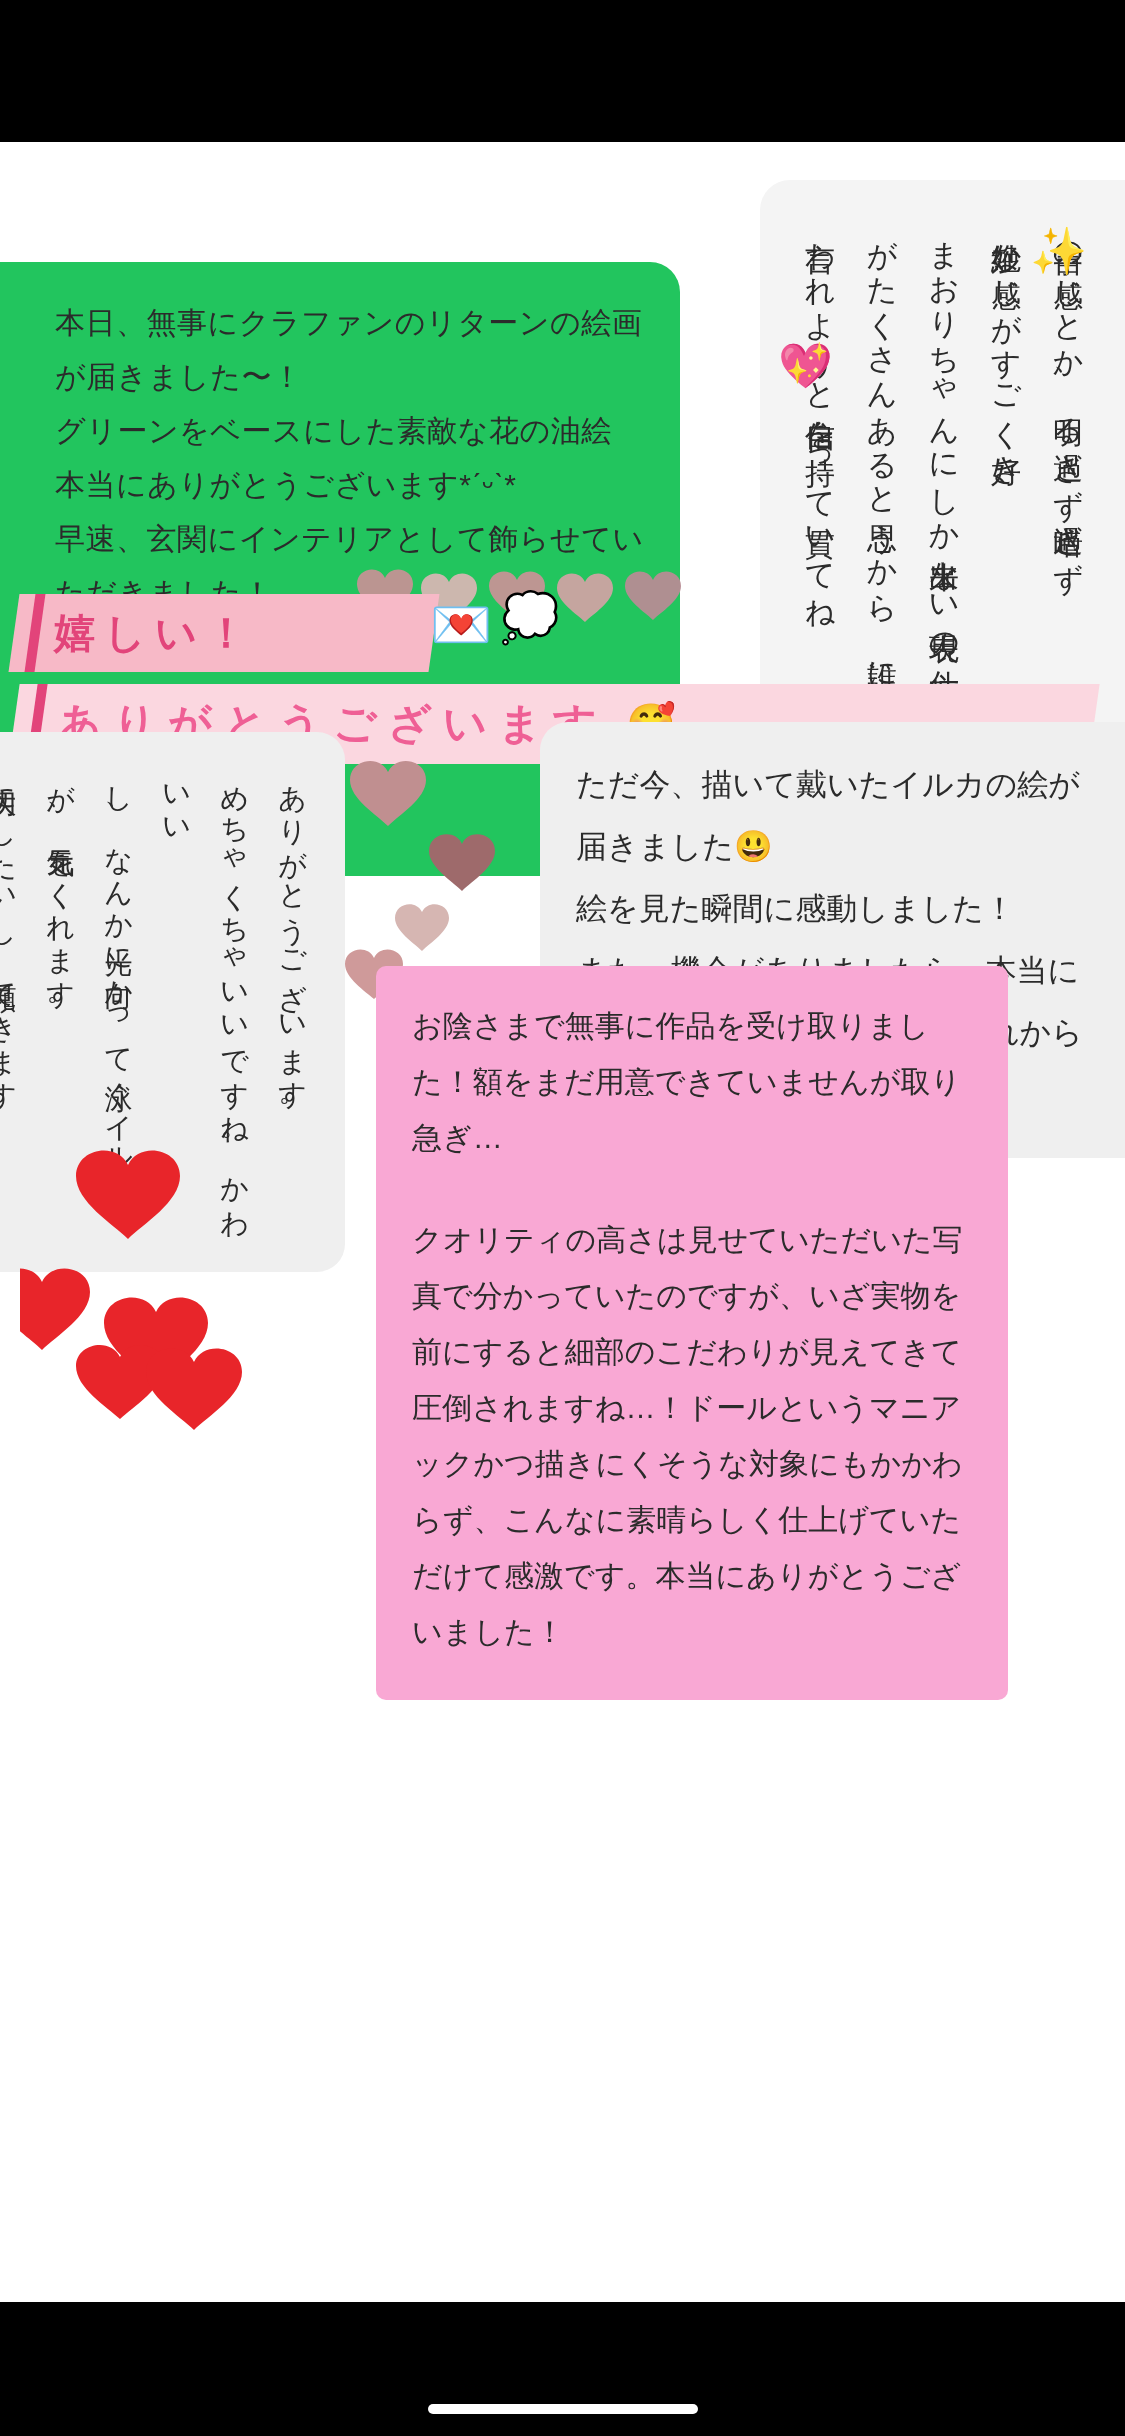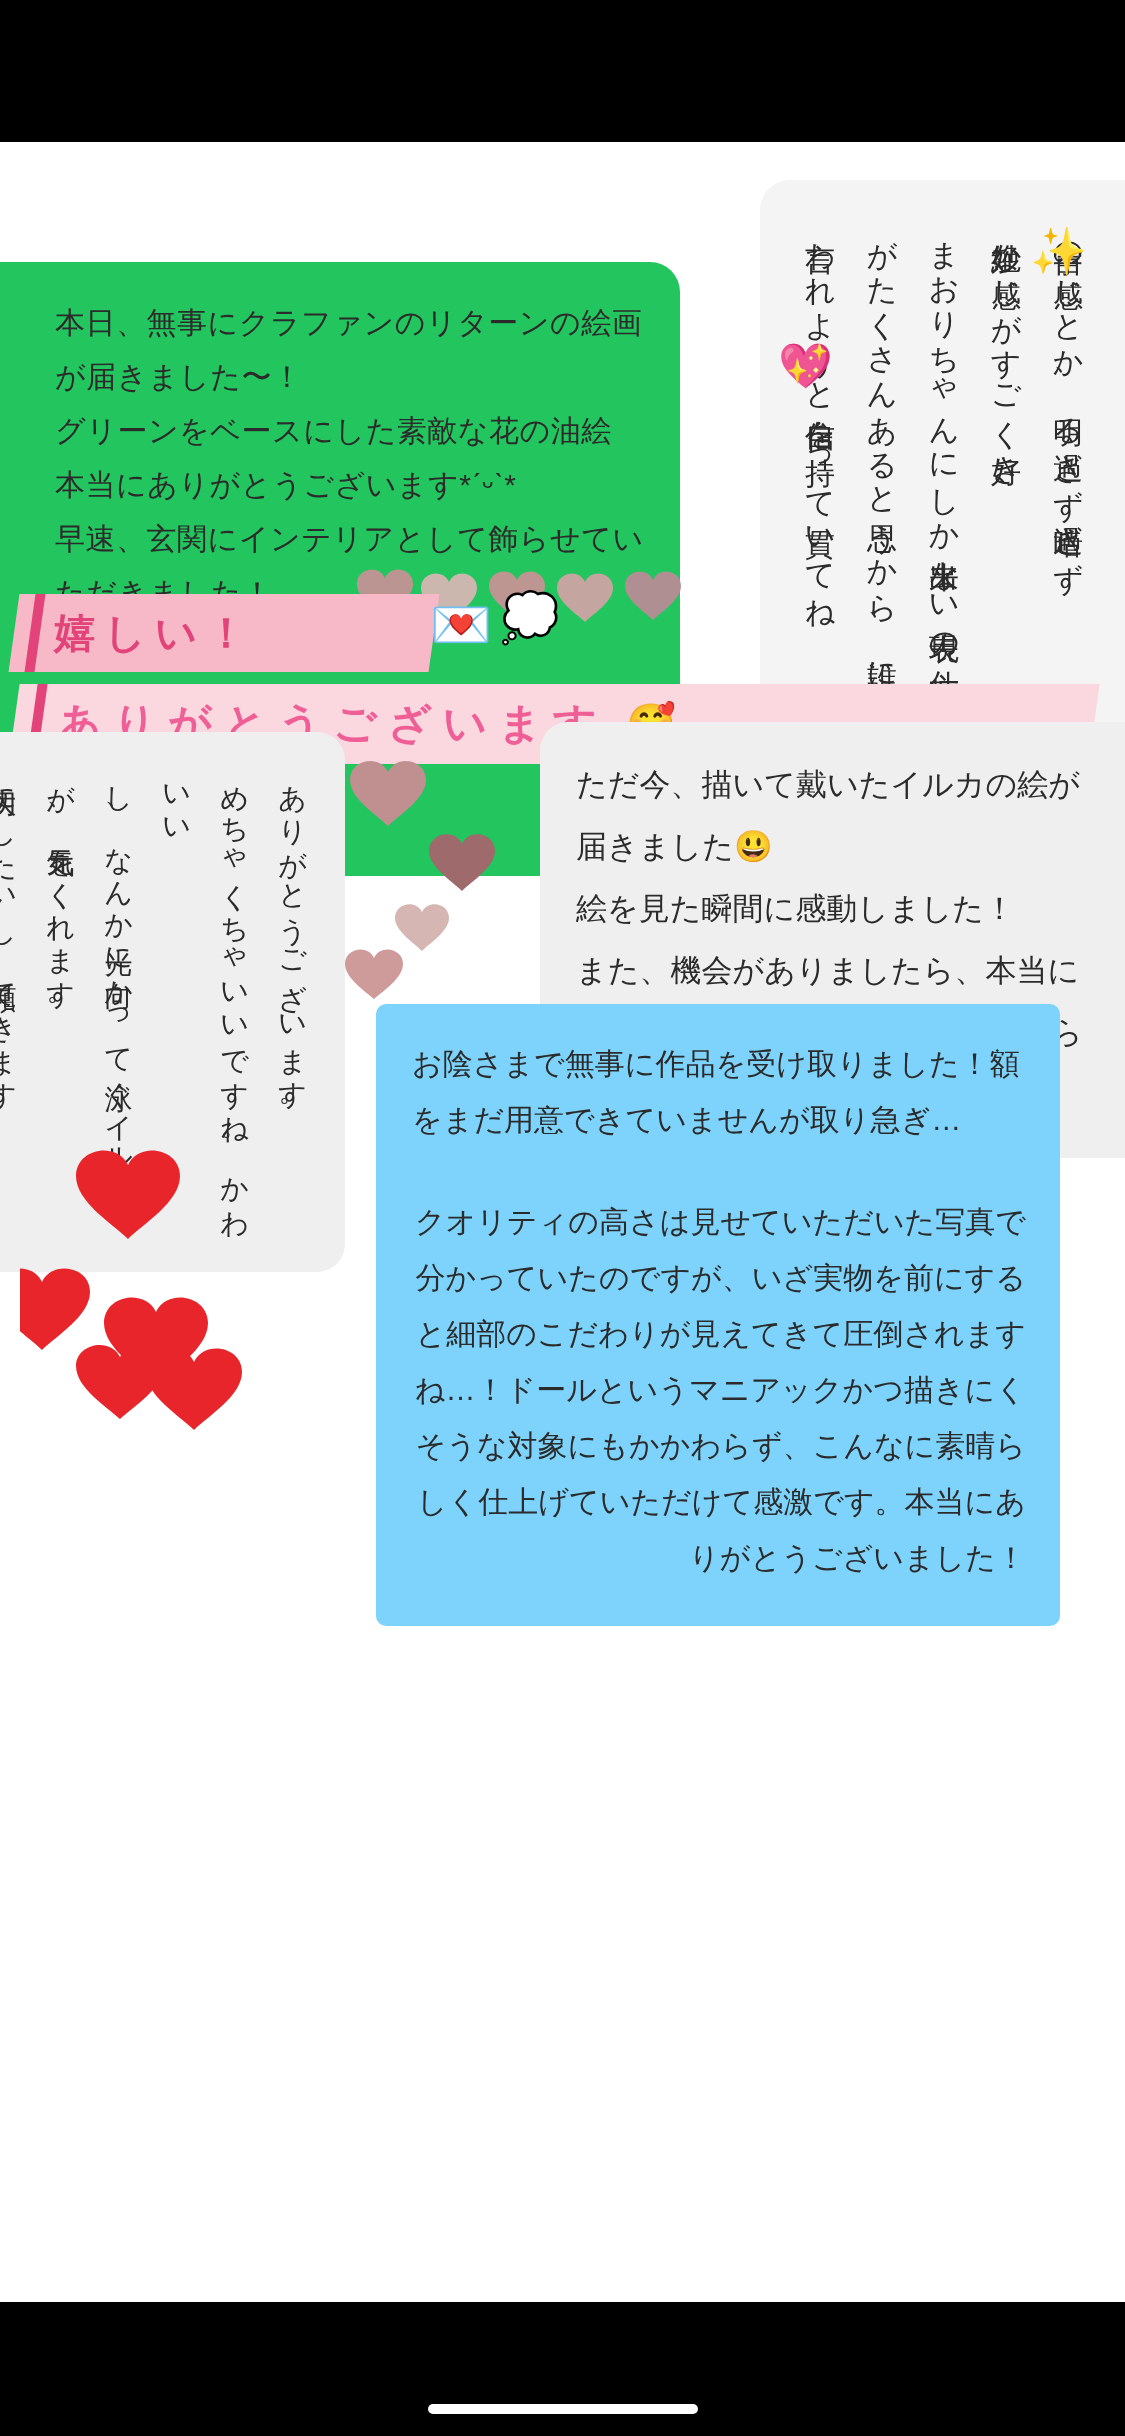--- a/index.html
+++ b/index.html
@@ -99,29 +99,29 @@
     padding: 32px 30px 32px 36px;
     border-radius: 28px 0 0 28px;
     font-size: 31px;
     line-height: 62px;
     background: #efefef;
   }
 
   
   #msg-bottom {
     left: 376px;
-    top: 862px;
-    width: 684px;
+    top: 824px;
+    width: 632px;
     padding: 32px 34px 40px 36px;
     border-radius: 10px;
     font-size: 30px;
     line-height: 56px;
-    background: #7dd3fc;
-  }
-  #msg-bottom .para2 { margin-top: 46px; text-align: right; }
+    background: #f9a8d4;
+  }
+  #msg-bottom .para2 { margin-top: 46px; }
 
   
   .banner {
     position: absolute;
     display: flex;
     align-items: center;
     box-sizing: border-box;
   }
   #banner-ureshii {
     left: 14px;

